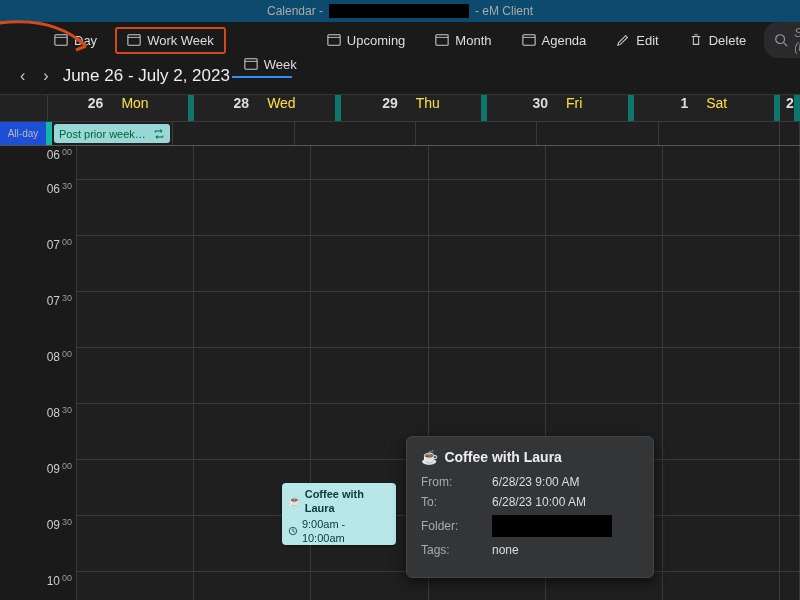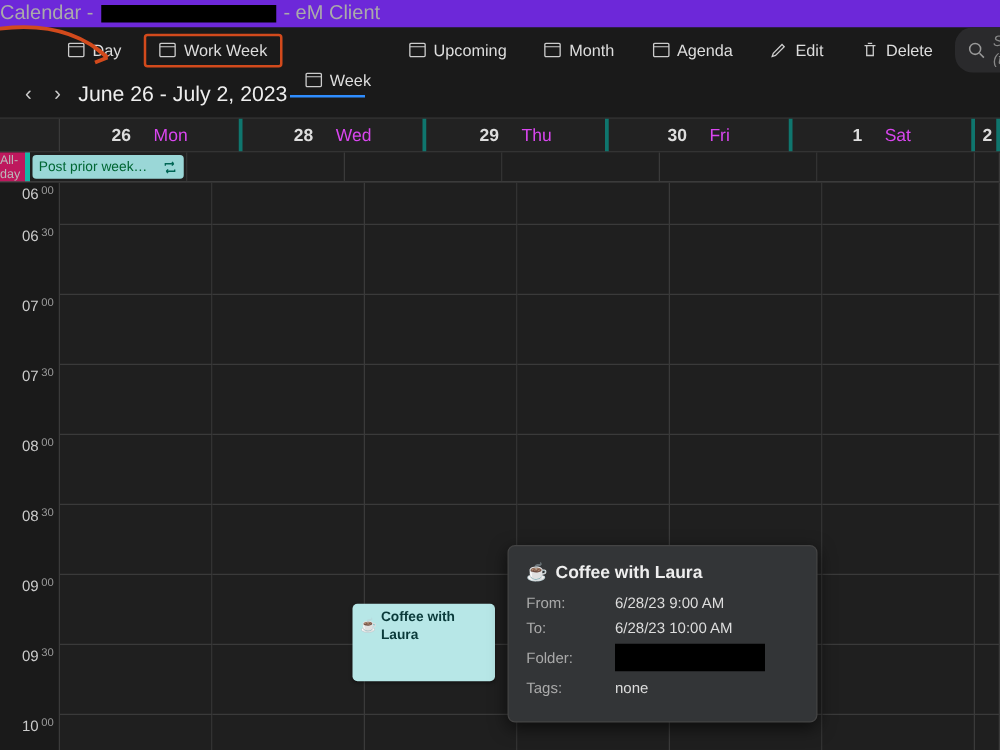--- a/index.html
+++ b/index.html
@@ -5,22 +5,22 @@
   * { box-sizing: border-box; margin: 0; padding: 0; }
   body {
     width: 800px; height: 600px; overflow: hidden;
     background: #1a1a1a; color: #ccc;
     font-family: -apple-system, "Segoe UI", Arial, sans-serif;
     font-size: 13px;
     position: relative;
   }
   
   .titlebar {
-    height: 22px; display: flex; align-items: center; 
-    background: #6d28d9; color: #aaa; font-size: 16px;
+    height: 22px; display: flex; align-items: center; justify-content: center;
+    background: #0c4a6e; color: #aaa; font-size: 12px;
   }
   .titlebar .redact {
     display: inline-block; background: #000; width: 140px; height: 14px; margin: 0 6px;
   }
   
   .toolbar {
     height: 36px; display: flex; align-items: center; gap: 6px;
     padding: 0 8px; background: #1a1a1a; position: relative;
   }
   .tool-btn {
@@ -51,52 +51,53 @@
     padding: 0 16px; background: #1a1a1a; color: #eee; font-size: 17px;
   }
   .chev { cursor: pointer; font-size: 16px; color: #ccc; padding: 2px 4px; }
   
   .header-row {
     display: flex; height: 28px; background: #222; border-top: 1px solid #333;
     border-bottom: 1px solid #3a3a3a;
   }
   .gutter { width: 48px; flex: none; border-right: 1px solid #3a3a3a; }
   .daycol-head {
-    flex: 1; display: flex; align-items: center; justify-content: center;
+    flex: 1; display: flex; justify-content: center;
     gap: 18px; color: #ddd; font-size: 14px;
-    border-right: 3px solid #0f766e;
+    border-right: 6px solid #0f766e;
   }
   .daycol-head.selected { background: #303030; }
   .daynum { font-weight: 600; }
   .daynum.active {
     display: inline-flex; align-items: center; justify-content: center;
     width: 24px; height: 24px; border-radius: 50%;
     background: #0a84ff; color: #fff;
   }
-  .dow { color: #d946ef; }
+  .dow { color: #fde047; }
   
   .allday-row { display: flex; height: 24px; border-bottom: 1px solid #555; }
   .allday-label {
-    width: 24px; flex: none; display: flex; align-items: center; justify-content: center;
-    font-size: 10px; color: #bbb; background: #be185d; border-right: 4px solid #14b8a6;
+    width: 52px; flex: none; display: flex; align-items: center; justify-content: center;
+    font-size: 10px; color: #bbb; background: #1d4ed8; border-right: 6px solid #14b8a6;
   }
   .allday-cell {
     flex: 1; border-right: 1px solid #3a3a3a; position: relative; background: #1f1f1f;
   }
   .allday-event {
     position: absolute; left: 2px; right: 2px; top: 2px; bottom: 2px;
     background: #9ad7d7; color: #063; border-radius: 3px;
     display: flex; align-items: center; padding: 0 5px; font-size: 11px;
     justify-content: space-between;
   }
   .allday-event .txt { white-space: nowrap; overflow: hidden; text-overflow: ellipsis; }
   
   .grid {
     position: relative; height: calc(600px - 22px - 36px - 36px - 28px - 24px);
     overflow: hidden;
+    padding-left: 29px;
   }
   .grid-body { position: relative; }
   .hour-row { display: flex; height: 56px; }
   .hour-label {
     width: 48px; flex: none; display: flex; align-items: flex-start; justify-content: flex-end;
     padding: 2px 4px 0 0; font-size: 12px; color: #ccc; background: #1a1a1a;
     border-right: 1px solid #3a3a3a;
   }
   .hour-label .min { font-size: 9px; margin-left: 2px; color: #999; position: relative; top: -1px; }
   .hour-cell {
@@ -380,20 +381,27 @@
         <div class="hour-cell"></div>
         <div class="hour-cell" style="flex: 0 0 20px;"></div>
       </div>
     </div>
 
   <div class="event-block" style="left: 282px; top: 337px; width: 114px; height: 62px;">
     <div class="title">
       <span>☕</span>
       <span>Coffee with Laura</span>
     </div>
+    <div class="meta">
+      <svg width="10" height="10" viewBox="0 0 16 16">
+          <circle cx="8" cy="8" r="6" fill="none" stroke="#0a3a3a" stroke-width="1.3"></circle>
+          <path d="M8 4 V8 L11 10" stroke="#0a3a3a" stroke-width="1.3" fill="none"></path>
+        </svg>
+      <span>9:00am - 10:00am</span>
+    </div>
 
   </div>
 
   <div class="tooltip" style="left: 406px; top: 290px;">
     <h3>
       <span>☕</span>
       <span>Coffee with Laura</span>
     </h3>
     <div class="row">
       <span class="lbl">From:</span>

